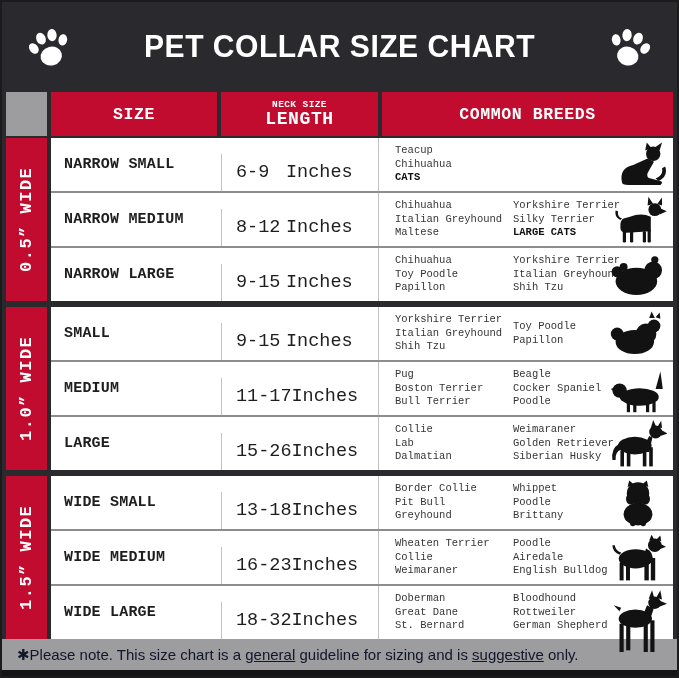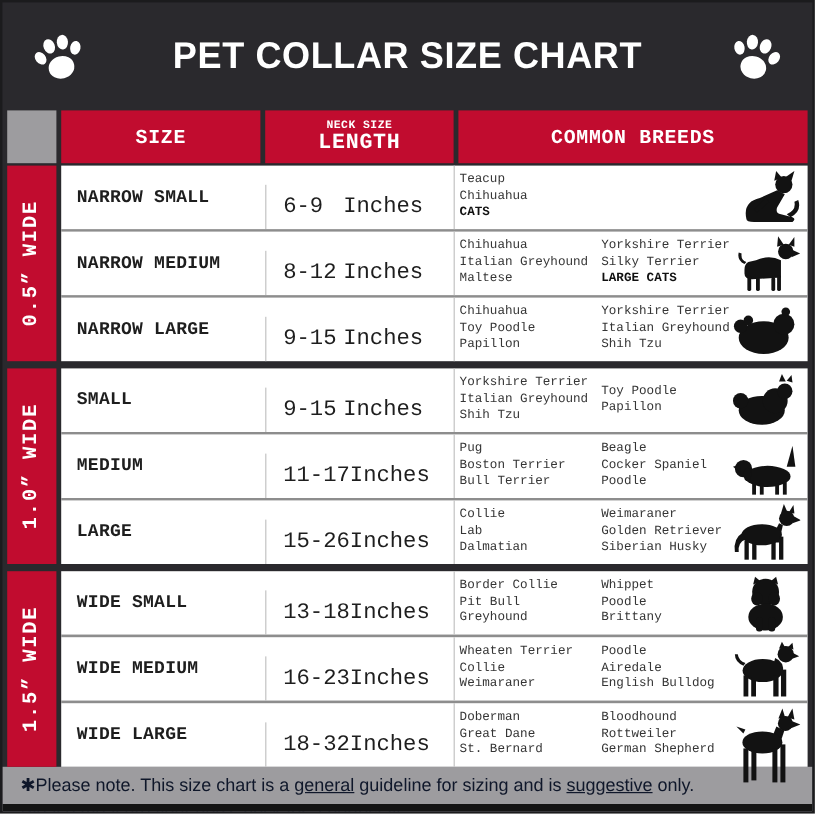--- a/index.html
+++ b/index.html
@@ -40,21 +40,21 @@
   .group{display:grid;grid-template-columns:41px 1fr;column-gap:4px;}
   .group + .group{margin-top:6px;}
   .glabel{background:var(--red);color:#fff;display:flex;align-items:center;justify-content:center;
           writing-mode:vertical-rl;transform:rotate(180deg);font-weight:bold;font-size:17px;letter-spacing:1.5px;white-space:nowrap;}
   .grows{display:flex;flex-direction:column;}
   .row{height:53px;background:#ffffff;display:grid;grid-template-columns:170px 157px 1fr;}
   .row + .row{border-top:2px solid var(--rowline);}
   .size-cell{display:flex;align-items:center;padding-left:13px;font-size:15px;font-weight:bold;color:var(--ink);letter-spacing:.2px;}
   .len-cell{display:flex;align-items:center;padding-left:14px;font-size:18.5px;color:var(--ink);border-left:1px solid var(--hairline);margin-top:16px;}
   .len-range{display:inline-block;min-width:50px;}
-  .breeds-cell{position:relative;border-left:1px solid var(--hairline);display:flex;align-items:center;padding-left:4px;}
+  .breeds-cell{position:relative;border-left:1px solid var(--hairline);display:flex;align-items:center;padding-left:16px;}
   .bcol{width:118px;display:flex;flex-direction:column;font-size:10.5px;line-height:1.32;color:var(--breed-ink);}
   .bcol .b{font-weight:bold;color:#101010;}
   .icon-box{position:absolute;right:6px;top:50%;transform:translateY(-50%);width:58px;height:48px;z-index:2;}
   .icon-box svg{width:100%;height:100%;fill:var(--silhouette);}
   .icon-box.tall{width:60px;height:72px;top:0;transform:none;}
   
   .footer{background:var(--gray);height:51px;box-sizing:border-box;padding:5px 15px 0;color:#0f172a;font-size:15px;line-height:1.5;}
   .footer .u{text-decoration:underline;}
   .bottom-strip{position:absolute;left:0;right:0;bottom:0;height:6px;background:#141414;}
 </style>

